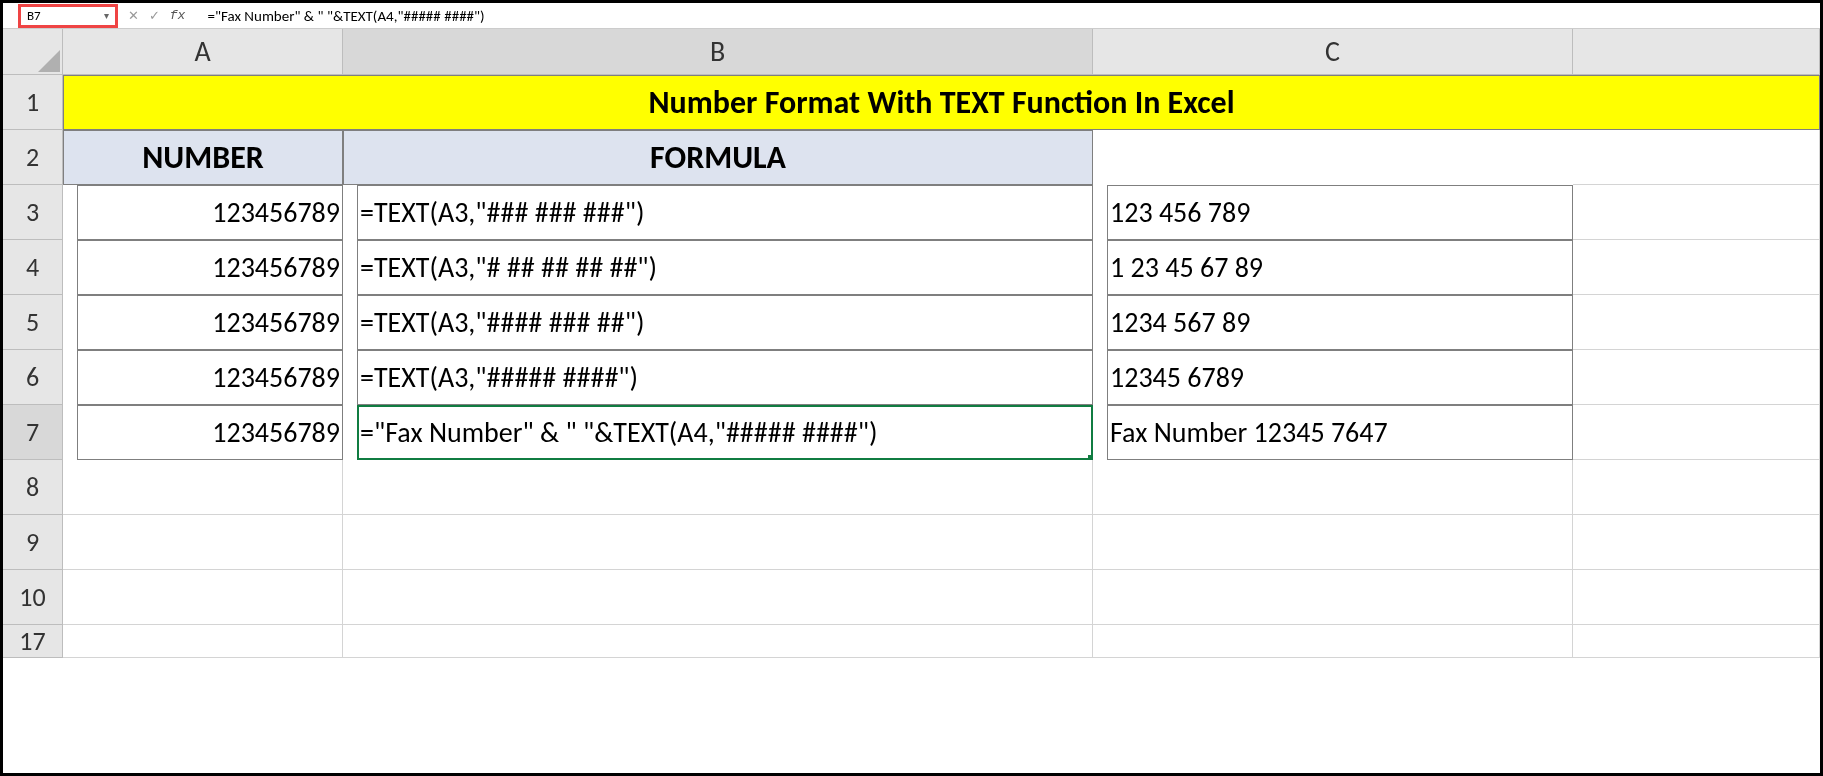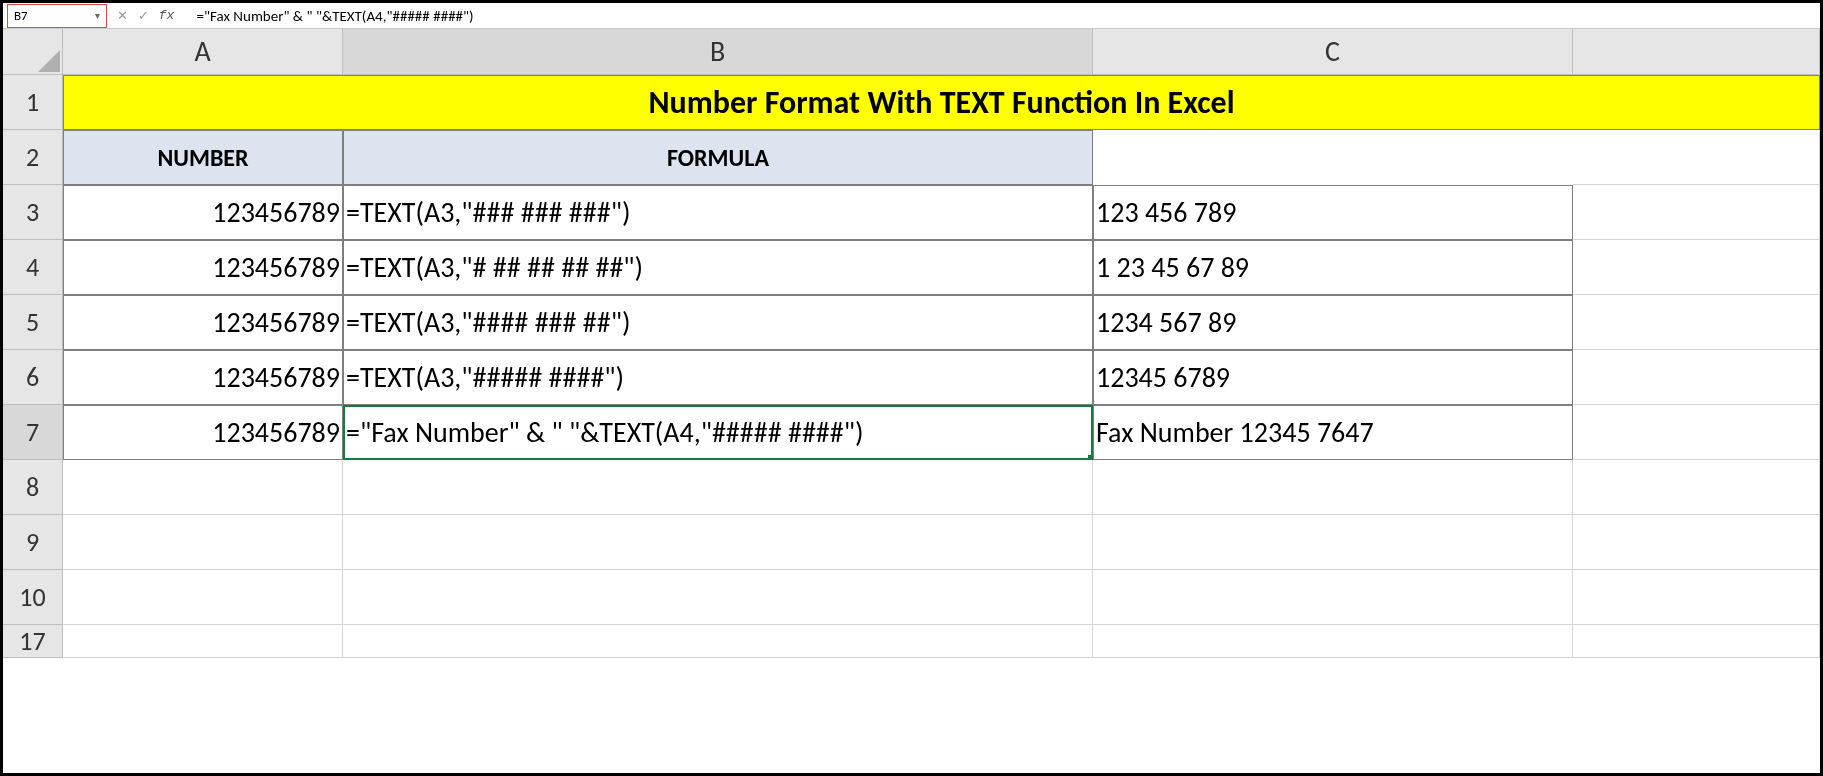--- a/index.html
+++ b/index.html
@@ -15,26 +15,26 @@
     display: flex;
     align-items: center;
     height: 26px;
     border-bottom: 1px solid #ccc;
     background: #fff;
     font-size: 13px;
   }
   .name-box {
     width: 100px;
     height: 24px;
-    border: 1px solid #ef4444;
+    border: 3px solid #ef4444;
     display: flex;
     align-items: center;
     padding: 8px 6px;
     background: #fff;
-    margin-left: 4px;
+    margin-left: 15px;
   }
   .name-box-dd {
     margin-left: auto;
     color: #666;
     font-size: 10px;
   }
   .fb-btns {
     display: flex;
     align-items: center;
     gap: 10px;
@@ -115,28 +115,29 @@
     justify-content: center;
     border: 1px solid #7f7f7f;
   }
   .title-span {
     grid-column: 2 / 6;
   }
 
   .header-cell {
     background: #dde3ef;
     font-weight: bold;
-    font-size: 24px;
+    font-size: 32px;
     border: 1px solid #7f7f7f;
     justify-content: center;
   }
   .header-cell.left { justify-content: flex-start; }
 
   .data-cell {
     border: 1px solid #7f7f7f;
+    margin-left: 14px;
   }
   .num-cell {
     justify-content: flex-end;
     text-align: right;
   }
   .formula-cell, .output-cell {
     justify-content: flex-start;
   }
 
   .selected {

